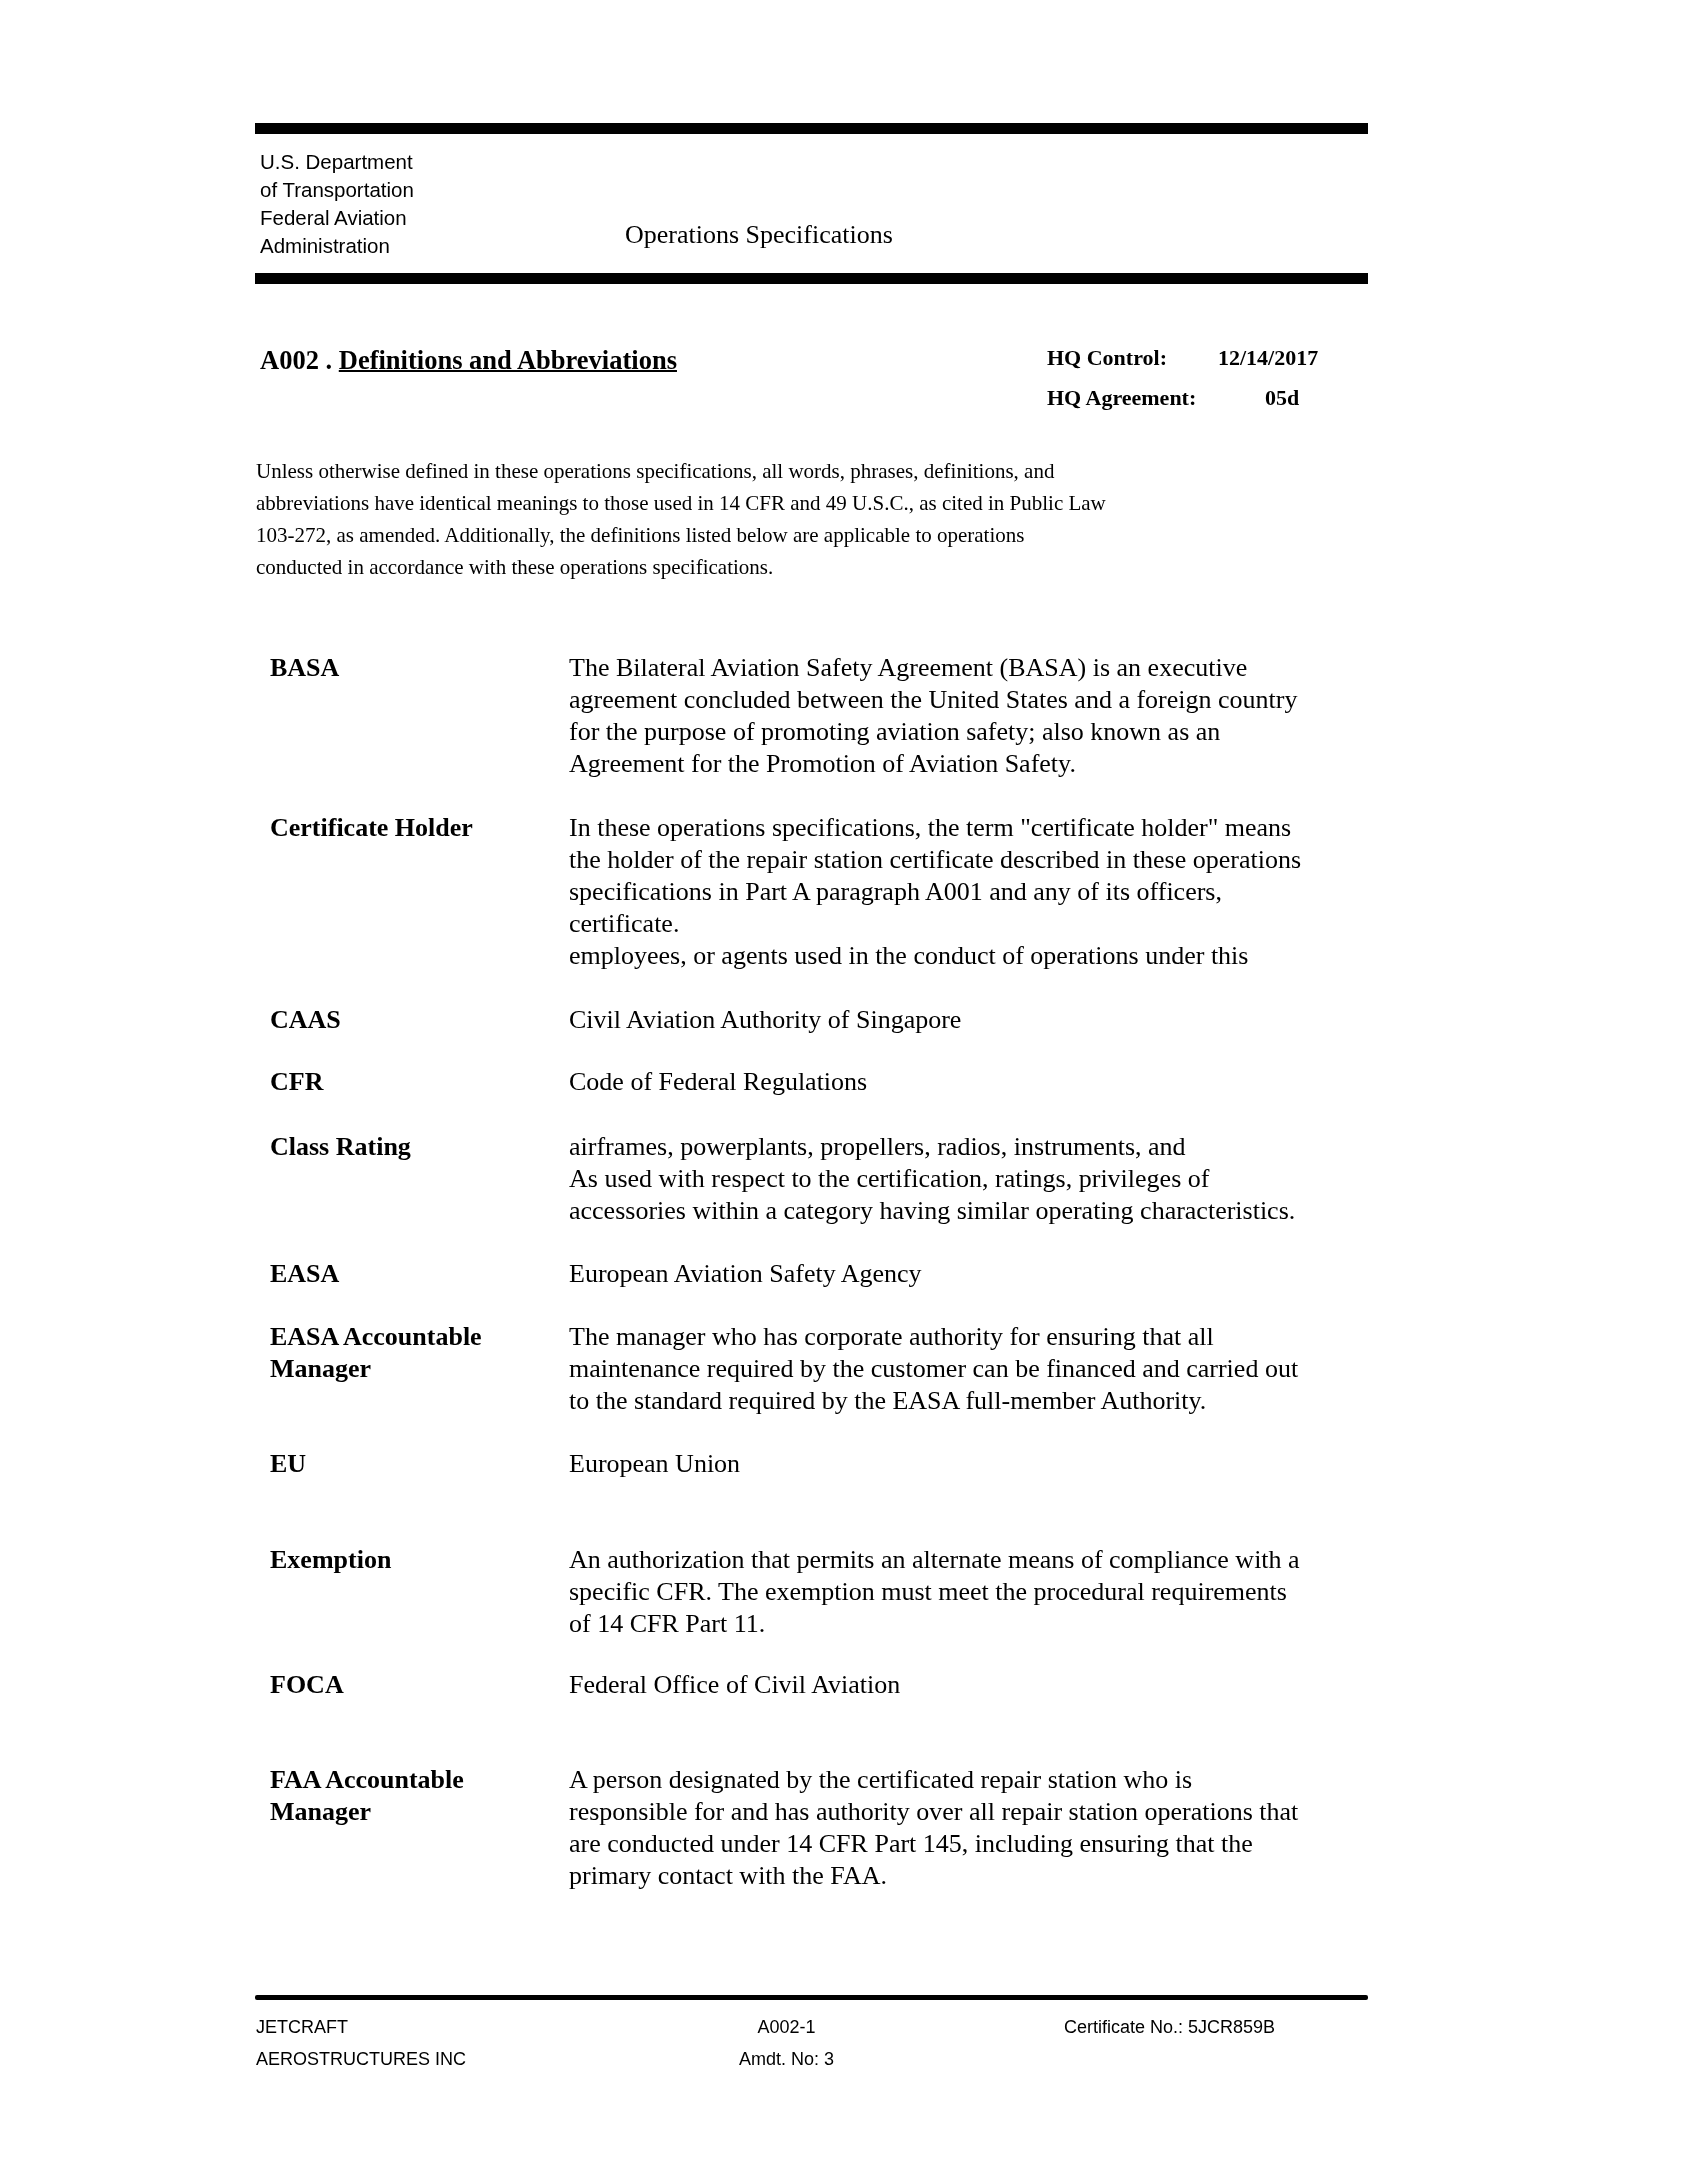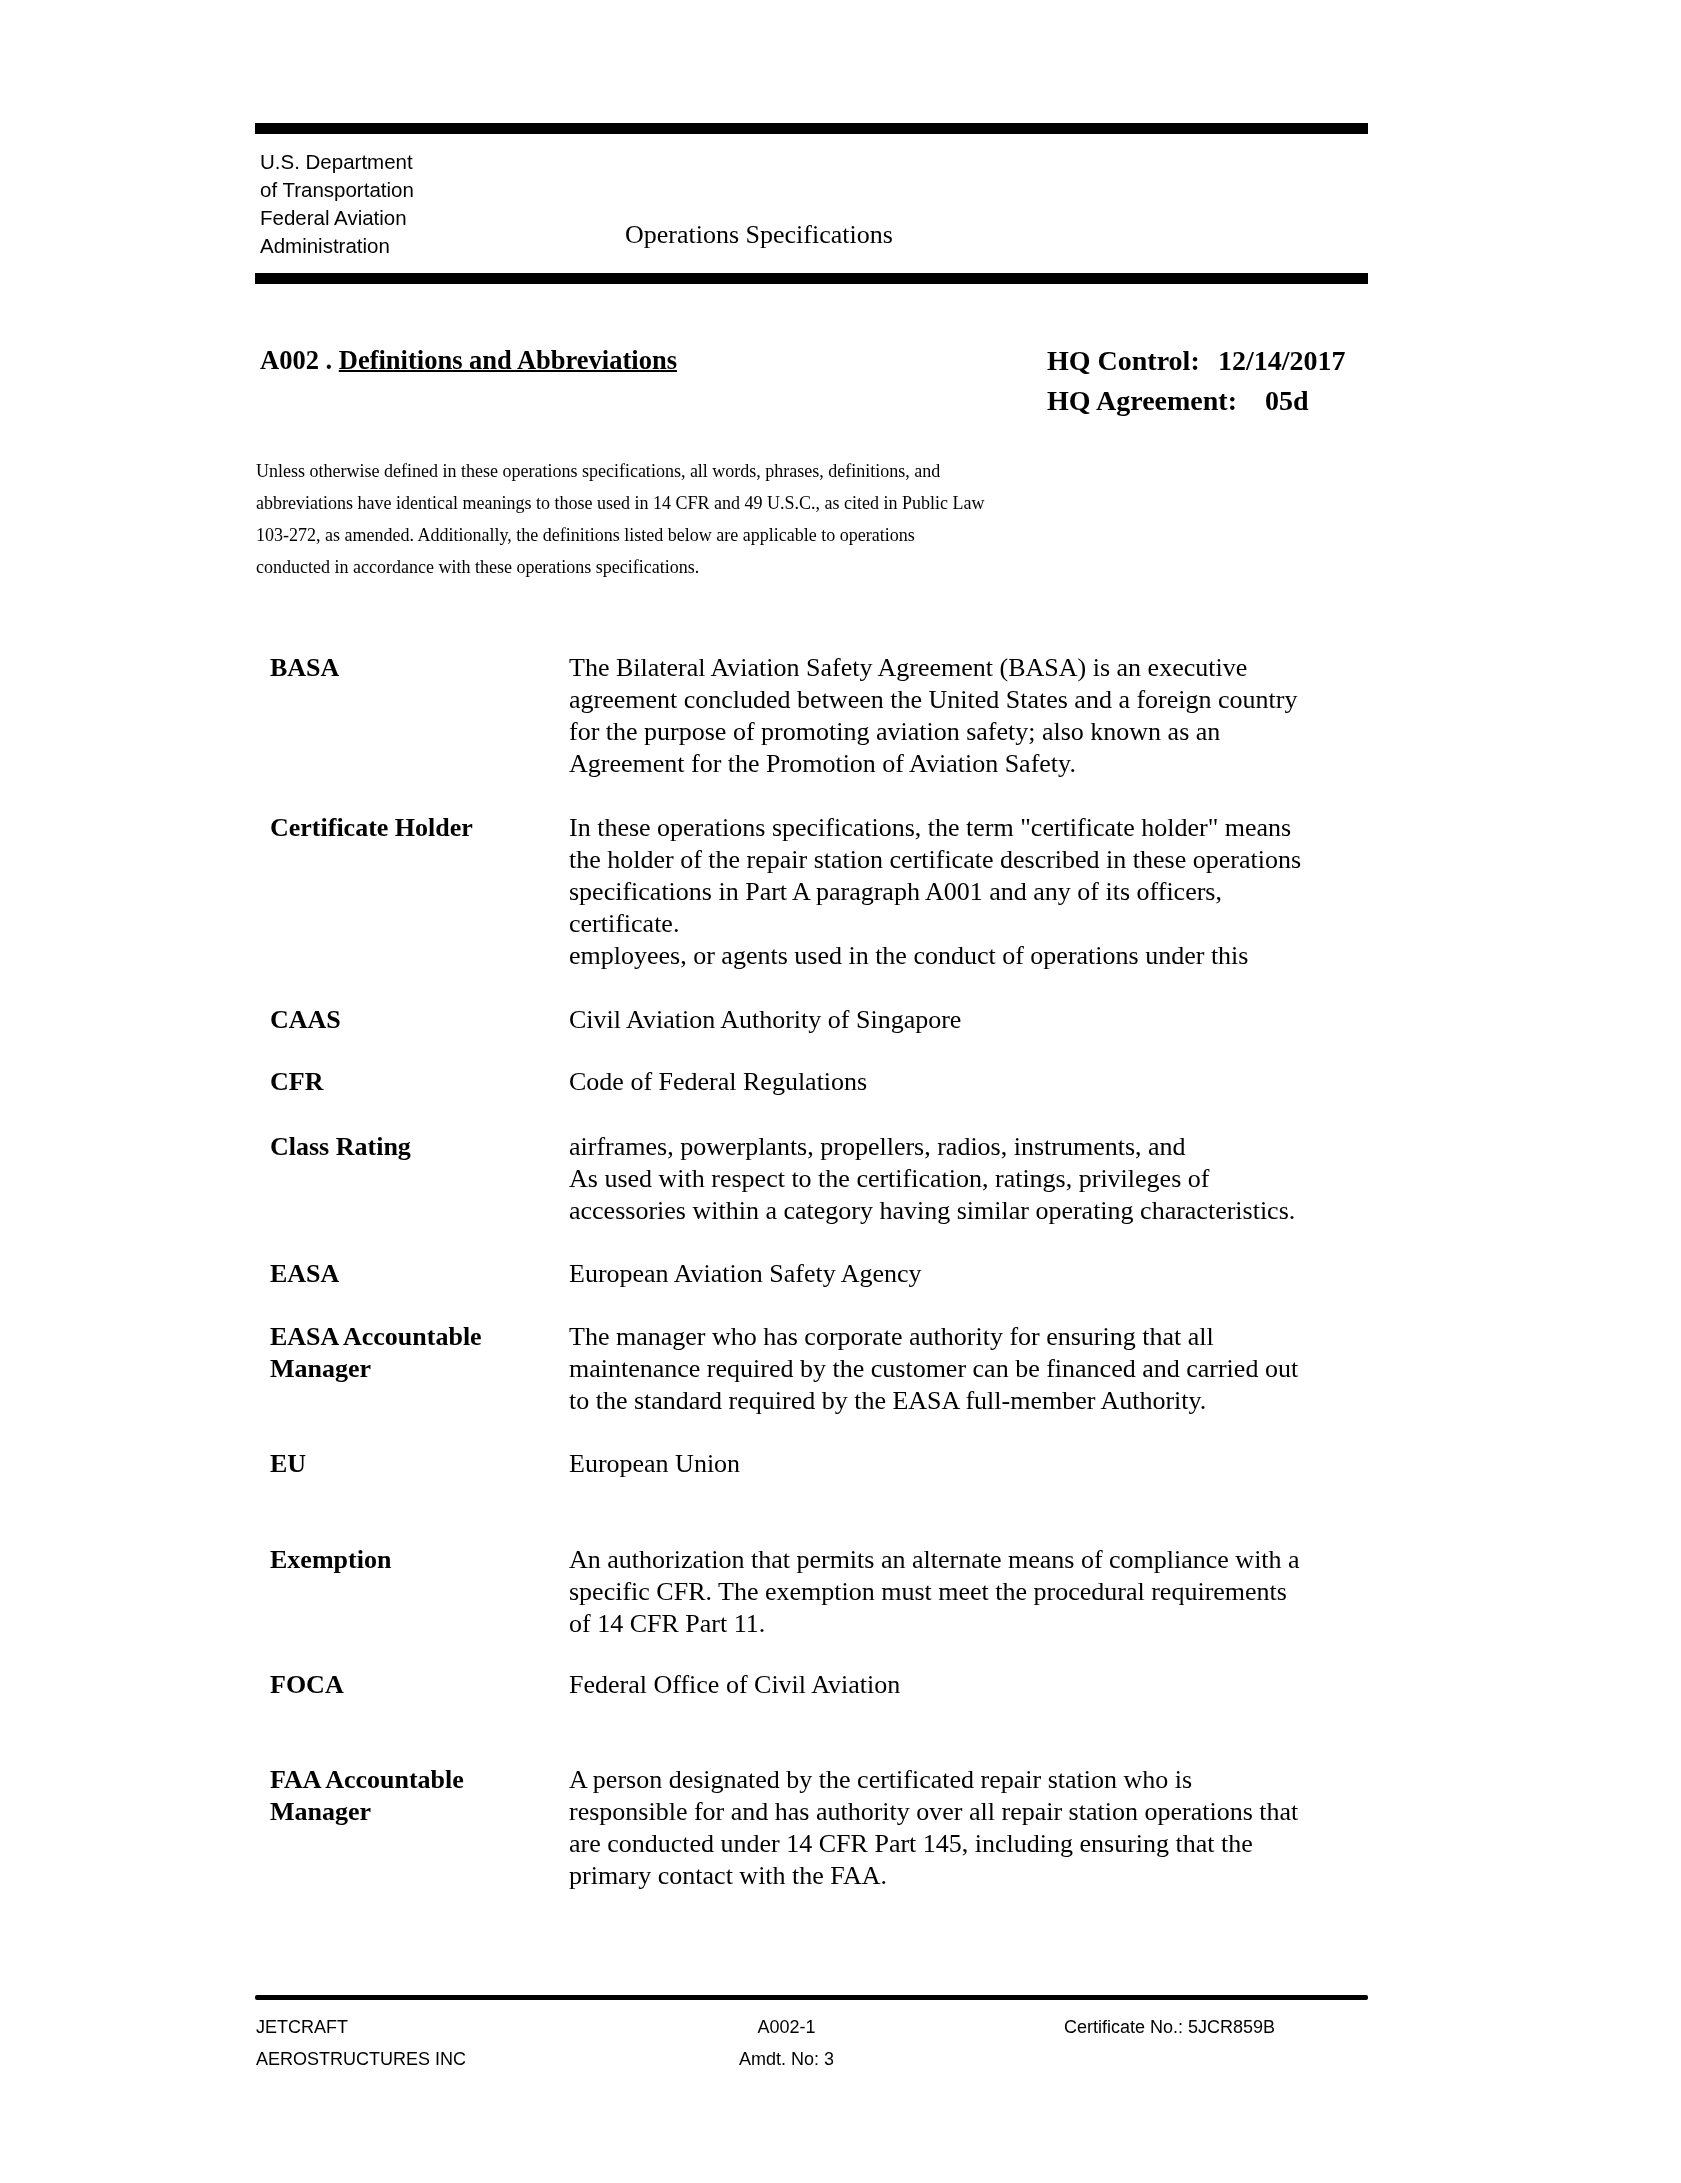--- a/index.html
+++ b/index.html
@@ -11,27 +11,27 @@
     .rule-mid { top: 273px; }
     .rule-foot { position: absolute; left: 255px; top: 1995px; width: 1113px; height: 5.3px; background: #000; border-radius: 2px; }
 
     .agency { position: absolute; left: 260px; top: 148px; font-family: "Liberation Sans", sans-serif; font-size: 20.5px; line-height: 28px; }
     .agency div { white-space: nowrap; }
     .doc-type { position: absolute; left: 625px; top: 220px; font-family: "Liberation Serif", serif; font-size: 26px; }
 
     .section-title { position: absolute; left: 260px; top: 345px; font-family: "Liberation Serif", serif; font-size: 26.5px; font-weight: bold; white-space: nowrap; }
     .section-title .u { text-decoration: underline; text-decoration-thickness: 2px; }
 
-    .hq { position: absolute; left: 1047px; font-family: "Liberation Serif", serif; font-size: 28px; font-weight: bold; white-space: nowrap; }
+    .hq { position: absolute; left: 1047px; font-family: "Liberation Serif", serif; font-size: 22px; font-weight: bold; white-space: nowrap; }
     .hq-control { top: 345px; }
     .hq-revision { top: 385px; }
     .hq .label { display: inline-block; width: 171px; }
     .hq-revision .label { width: 218px; }
 
-    .intro { position: absolute; left: 256px; top: 455px; width: 1125px; font-family: "Liberation Serif", serif; font-size: 18px; line-height: 32px; }
+    .intro { position: absolute; left: 256px; top: 455px; width: 1125px; font-family: "Liberation Serif", serif; font-size: 21px; line-height: 32px; }
     .intro div { white-space: nowrap; }
 
     .def { position: absolute; left: 0; width: 1682px; font-family: "Liberation Serif", serif; font-size: 26px; line-height: 32px; }
     .term { position: absolute; left: 270px; font-weight: bold; white-space: nowrap; }
     .desc { position: absolute; left: 569px; width: 807px; }
     .desc div { white-space: nowrap; }
 
     .foot { position: absolute; font-family: Liberation Sans, sans-serif; font-size: 18px; line-height: 32px; white-space: nowrap; }
     .foot-left { left: 256px; top: 2011px; }
     .foot-center { left: 739px; top: 2011px; text-align: center; }

